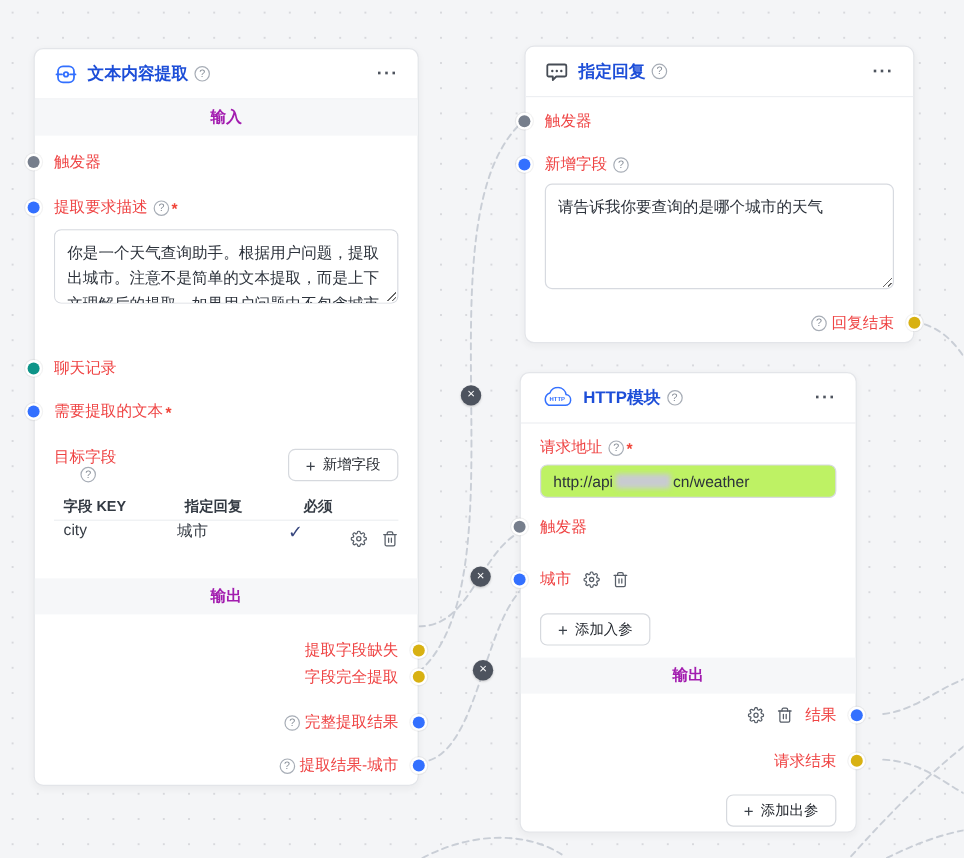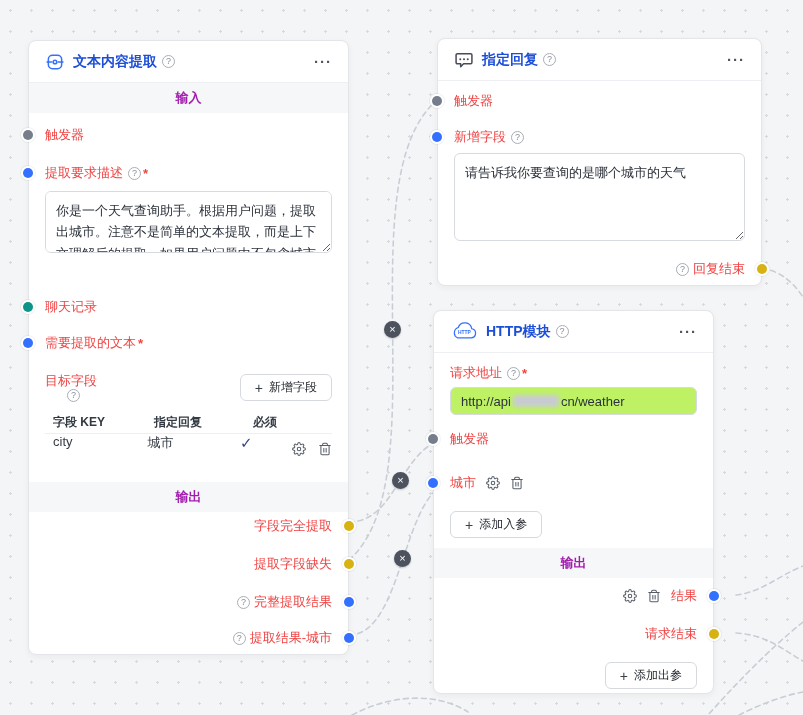--- a/index.html
+++ b/index.html
@@ -159,26 +159,26 @@
               <line x1="10" y1="11" x2="10" y2="17"></line>
               <line x1="14" y1="11" x2="14" y2="17"></line>
             </svg>
         </span>
       </span>
     </div>
   </div>
 
   <div class="secbar mt18">输出</div>
 
+  <div class="row right mt22">
+    <span class="lbl">提取字段缺失</span>
+    <span class="port right p-yellow"></span>
+  </div>
   <div class="row right mt6">
     <span class="lbl">字段完全提取</span>
-    <span class="port right p-yellow"></span>
-  </div>
-  <div class="row right mt22">
-    <span class="lbl">提取字段缺失</span>
     <span class="port right p-yellow"></span>
   </div>
   <div class="row right mt22 gap4">
     <span class="q" style="margin-left:0;">?</span>
     <span class="lbl">完整提取结果</span>
     <span class="port right p-blue"></span>
   </div>
   <div class="row right mt20 gap4">
     <span class="q" style="margin-left:0;">?</span>
     <span class="lbl">提取结果-城市</span>

